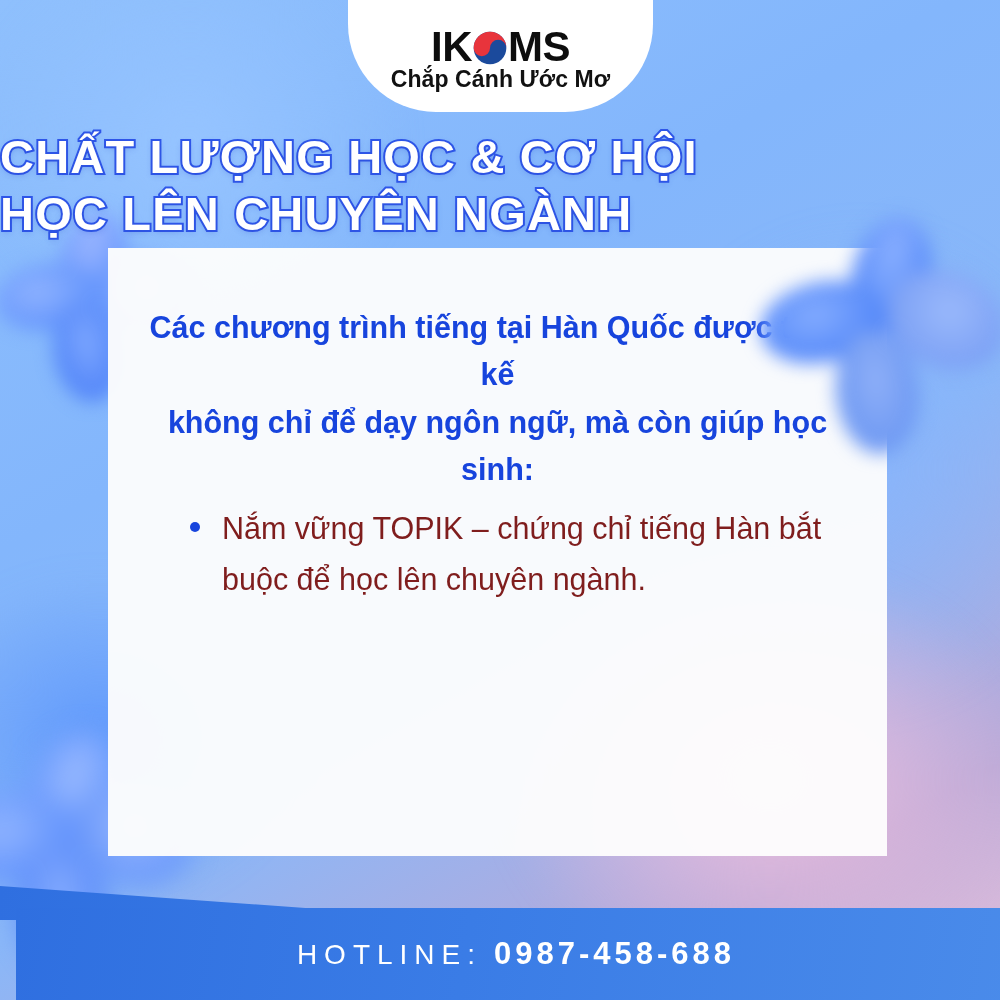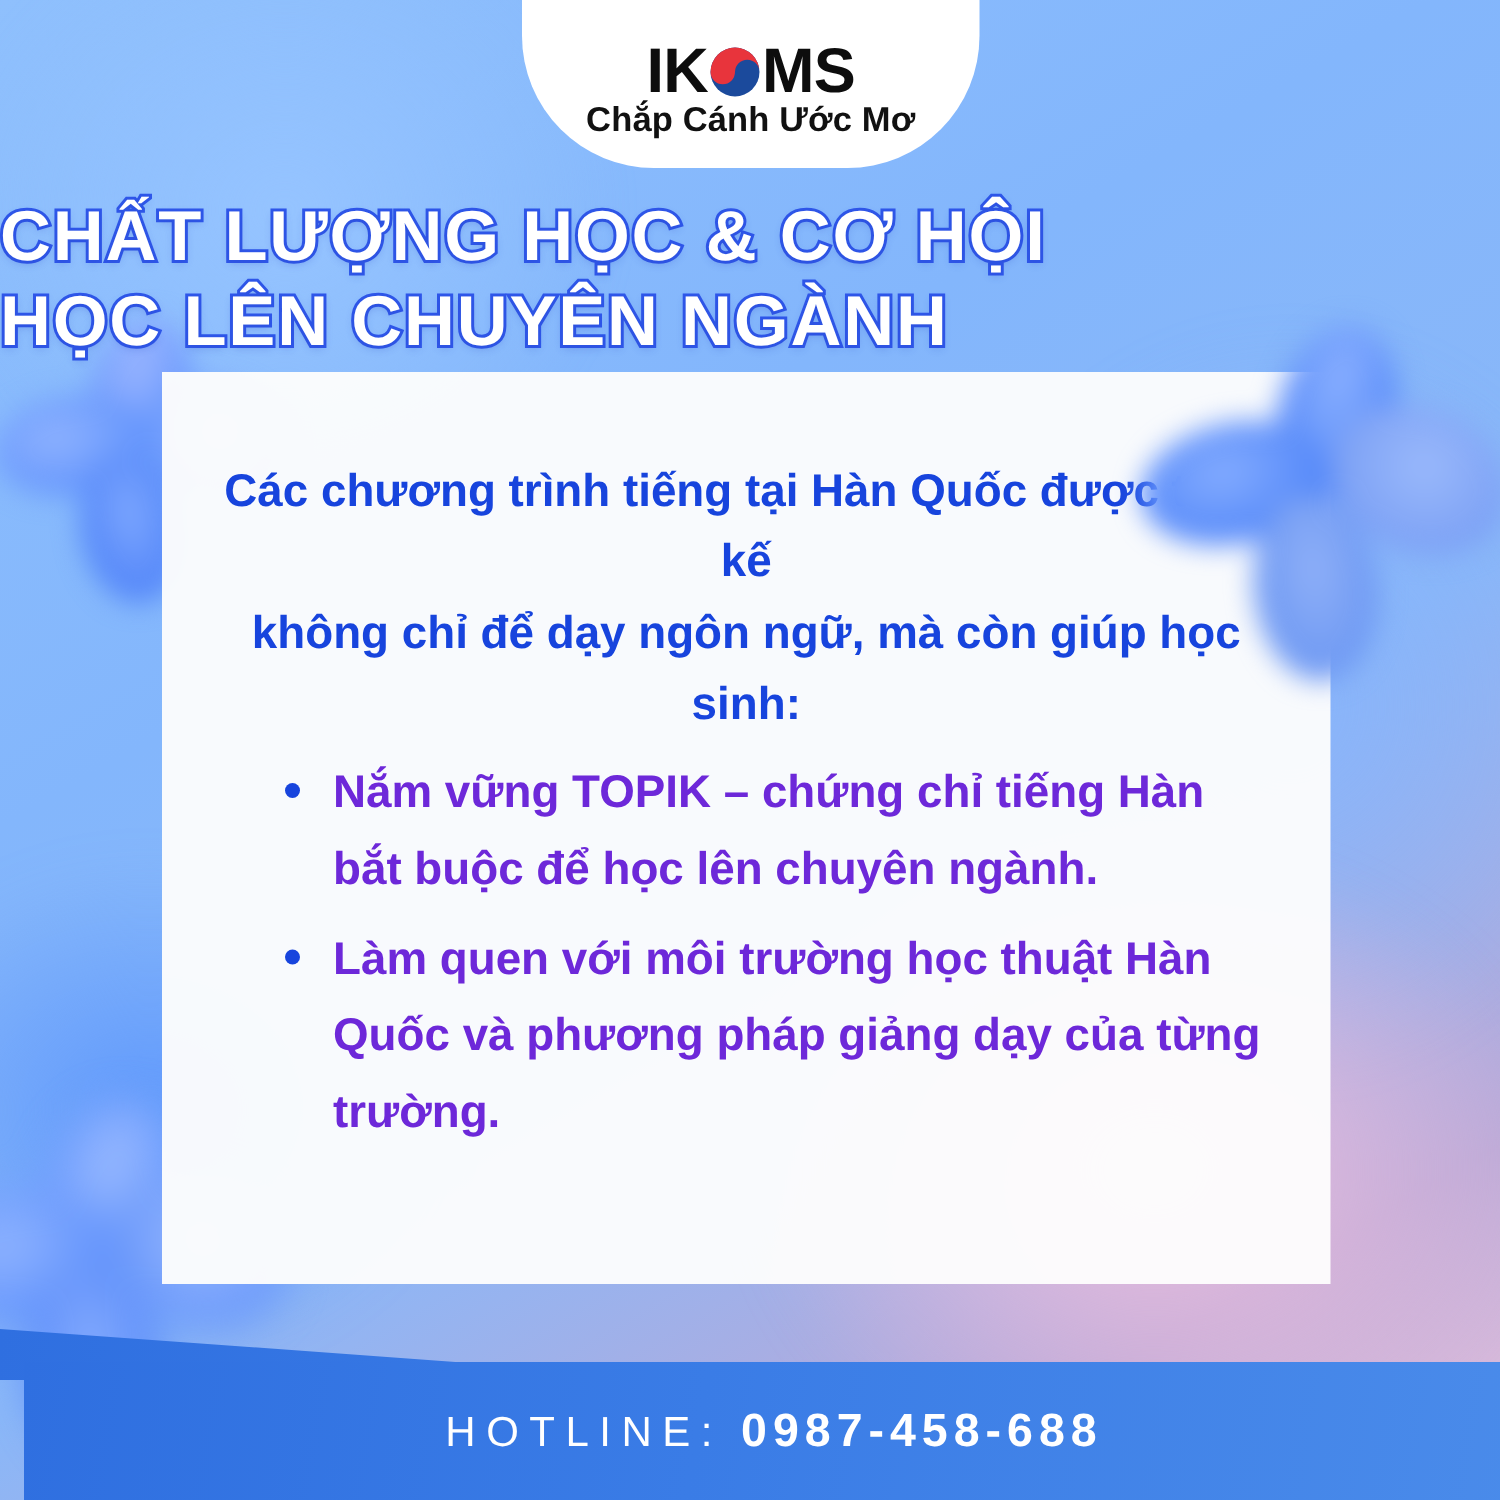--- a/index.html
+++ b/index.html
@@ -165,23 +165,23 @@
     margin: 0 0 6px 0;
     white-space: pre-line;
   }
   .bullets {
     list-style: none;
     margin: 10px 0 0 0;
     padding: 0 6px 0 52px;
   }
   .bullets li {
     position: relative;
-    color: #6d28d9;
+    color: #7f1d1d;
     font-size: 30.5px;
-    font-weight: 700;
+    font-weight: 400;
     line-height: 1.68;
     margin-bottom: 8px;
     padding-left: 32px;
   }
   .bullets li .dot {
     position: absolute;
     left: 0; top: 19px;
     width: 10px; height: 10px;
     border-radius: 50%;
     background: #1744dd;
@@ -263,24 +263,20 @@
 
   <div class="card">
     <div class="card-inner">
       <p class="intro">Các chương trình tiếng tại Hàn Quốc được thiết kế
 không chỉ để dạy ngôn ngữ, mà còn giúp học sinh:</p>
       <ul class="bullets">
         <li>
           <span class="dot"></span>
           <span>Nắm vững TOPIK – chứng chỉ tiếng Hàn bắt buộc để học lên chuyên ngành.</span>
         </li>
-        <li>
-          <span class="dot"></span>
-          <span>Làm quen với môi trường học thuật Hàn Quốc và phương pháp giảng dạy của từng trường.</span>
-        </li>
       </ul>
     </div>
   </div>
 
   <div class="flower flower-b">
     <div class="petal p1"></div>
       <div class="petal p2"></div>
     <div class="petal p3"></div>
       <div class="petal p4"></div>
   </div>

